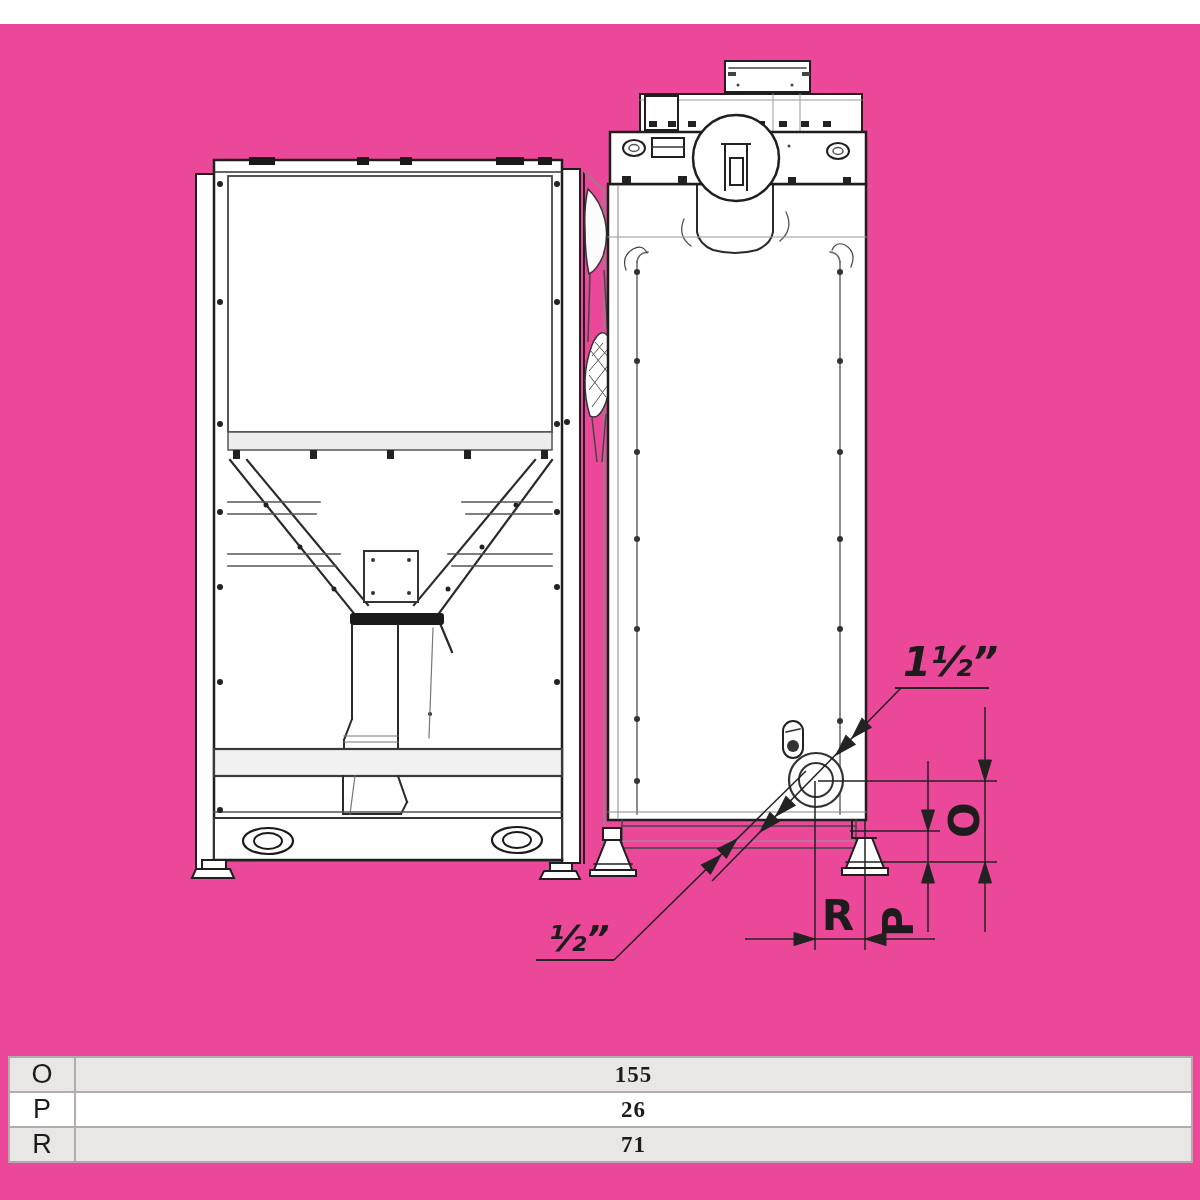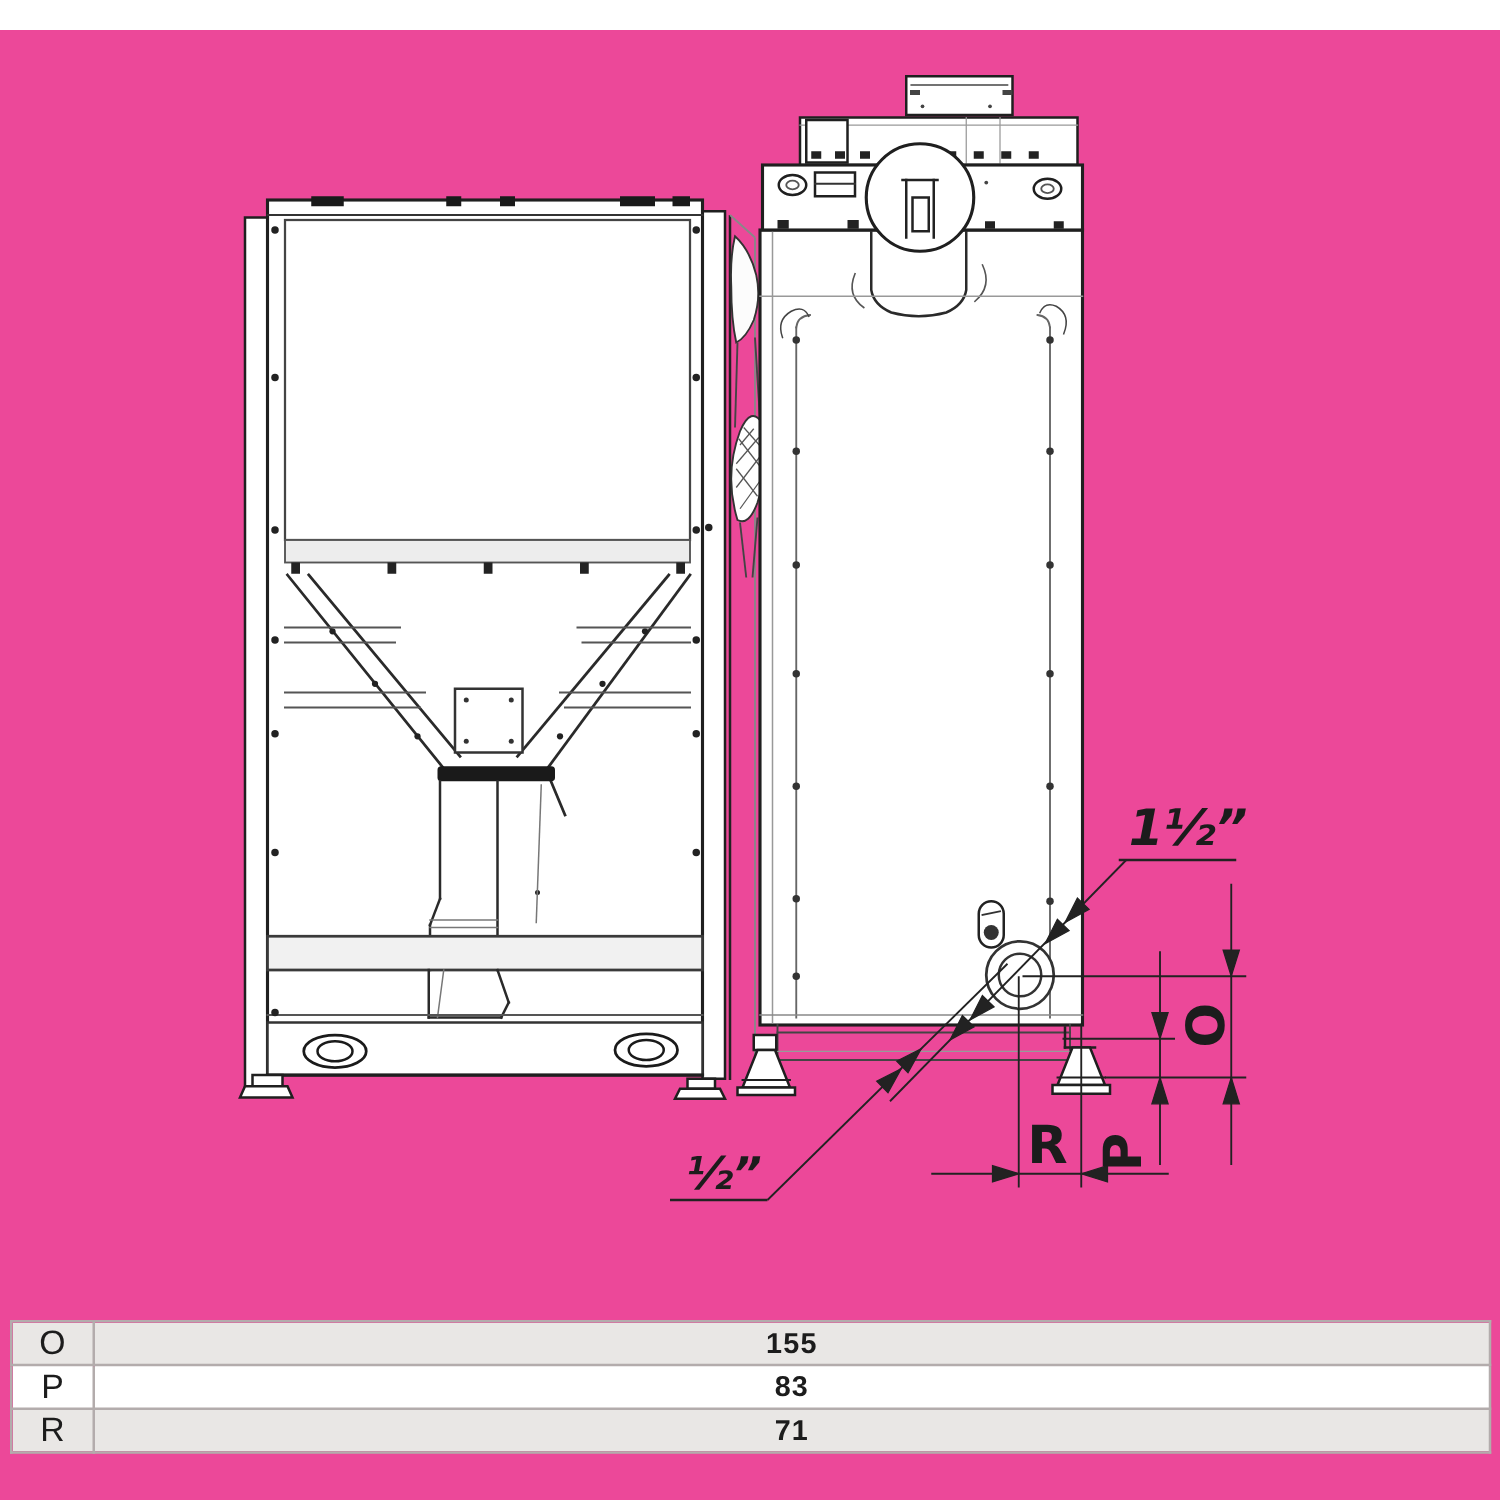--- a/index.html
+++ b/index.html
@@ -8,21 +8,21 @@
   .stage svg{position:absolute;left:0;top:0;}
   
   .dimtxt{font-family:"DejaVu Sans",sans-serif;font-weight:bold;fill:#1c1c1c;}
   .inchtxt{font-family:"DejaVu Sans",sans-serif;font-style:italic;font-weight:bold;fill:#1c1c1c;}
   
   table.spec{position:absolute;left:8px;top:1032px;width:1185px;border-collapse:collapse;
              table-layout:fixed;}
   table.spec td{border:2px solid #b3acac;height:29px;text-align:center;vertical-align:middle;
                 color:#1c1c1c;overflow:hidden;}
   td.param{width:62px;font-size:27px;font-weight:400;font-family:"Liberation Sans",sans-serif;}
-  td.value{font-size:23px;font-weight:700;font-family:Liberation Sans, sans-serif;letter-spacing:1px;}
+  td.value{font-size:23px;font-weight:700;font-family:Liberation Serif, serif;letter-spacing:1px;}
   tr.shaded{background:#e9e7e5;}
   tr.plain{background:#ffffff;}
 </style>
 </head>
 <body>
 
 <div class="stage">
 
 <svg width="1200" height="1010" viewBox="0 0 1200 1010">
   <defs>
@@ -323,21 +323,21 @@
 </svg>
 
 <table class="spec">
   <tbody>
     <tr class="shaded">
       <td class="param">O</td>
       <td class="value">155</td>
     </tr>
     <tr class="plain">
       <td class="param">P</td>
-      <td class="value">83</td>
+      <td class="value">26</td>
     </tr>
     <tr class="shaded">
       <td class="param">R</td>
       <td class="value">71</td>
     </tr>
   </tbody>
 </table>
 
 </div>
 

